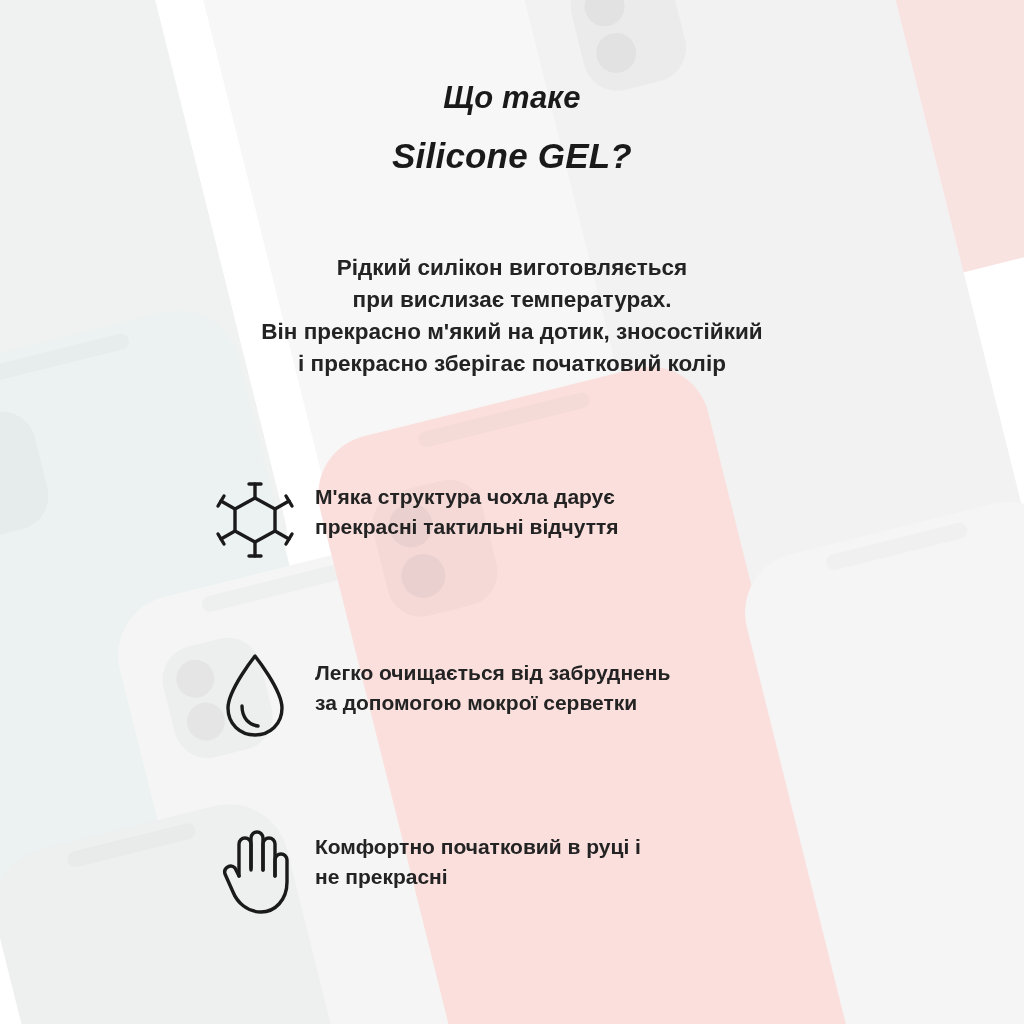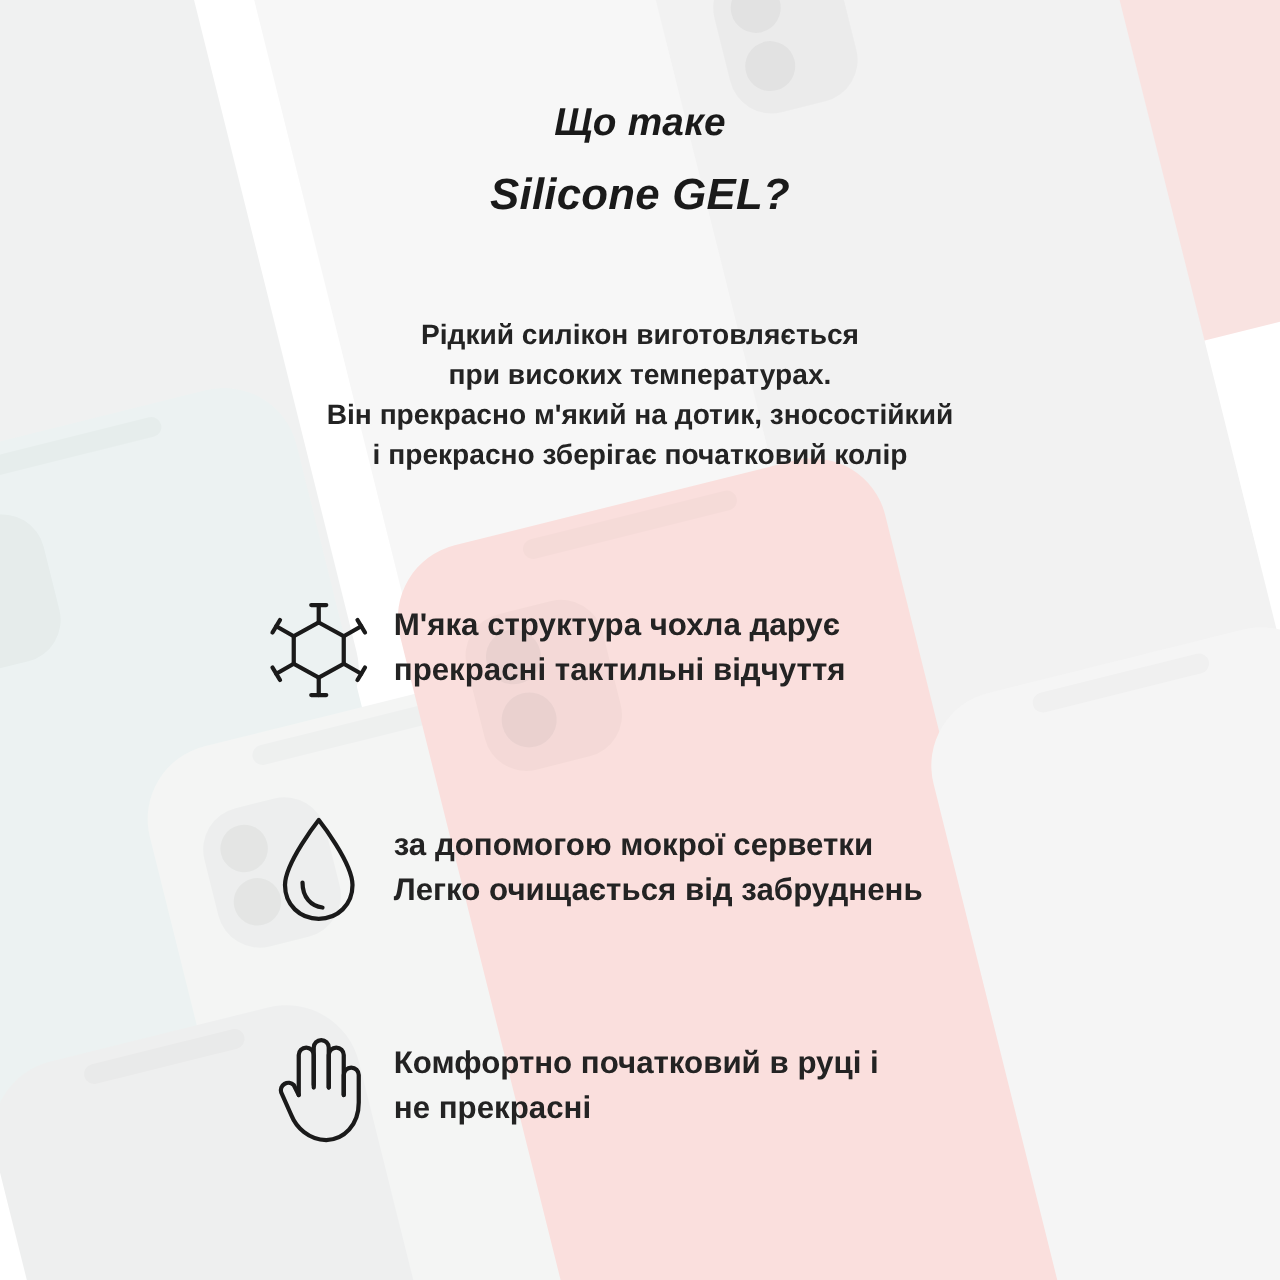--- a/index.html
+++ b/index.html
@@ -175,21 +175,21 @@
     width: 120px;
     flex: 0 0 120px;
     display: flex;
     align-items: center;
     justify-content: center;
     padding-top: 4px;
   }
   .feature .text {
     flex: 1;
     color: #232323;
-    font-size: 25px;
+    font-size: 21px;
     font-weight: bold;
     line-height: 1.45;
     padding-top: 12px;
   }
   .feature .text span { display: block; }
 
   #feature-1 { margin-bottom: 80px; }
   #feature-2 { margin-bottom: 78px; }
 </style>
 </head>
@@ -265,21 +265,21 @@
 
   <div class="content">
 
     <div class="title">
       <span class="line1">Що таке</span>
       <span class="line2">Silicone GEL?</span>
     </div>
 
     <div class="intro">
       <span>Рідкий силікон виготовляється</span>
-      <span>при високих температурах.</span>
+      <span>при вислизає температурах.</span>
       <span>Він прекрасно м'який на дотик, зносостійкий</span>
       <span>і прекрасно зберігає початковий колір</span>
     </div>
 
     <div class="features">
 
       <div class="feature" id="feature-1">
         <div class="icon">
           <svg width="92" height="92" viewBox="0 0 92 92" fill="none" stroke="#1a1a1a" stroke-width="3.4" stroke-linecap="round">
             <polygon points="46,24 66,35 66,57 46,68 26,57 26,35" fill="none"></polygon>
@@ -304,22 +304,22 @@
       </div>
 
       <div class="feature" id="feature-2">
         <div class="icon">
           <svg width="70" height="92" viewBox="0 0 70 92" fill="none" stroke="#1a1a1a" stroke-width="3.4" stroke-linecap="round" stroke-linejoin="round">
             <path d="M35 6 C35 6 8 40 8 58 C8 74 20 85 35 85 C50 85 62 74 62 58 C62 40 35 6 35 6 Z"></path>
             <path d="M22 56 C22 68 29 75 38 76"></path>
           </svg>
         </div>
         <div class="text">
+          <span>Легко очищається від забруднень</span>
           <span>за допомогою мокрої серветки</span>
-          <span>Легко очищається від забруднень</span>
         </div>
       </div>
 
       <div class="feature" id="feature-3">
         <div class="icon">
           <svg width="80" height="92" viewBox="0 0 80 92" fill="none" stroke="#1a1a1a" stroke-width="3.4" stroke-linecap="round" stroke-linejoin="round">
             <path d="M24 52 L24 20 a6 6 0 0 1 12 0 L36 46"></path>
             <path d="M36 44 L36 14 a6 6 0 0 1 12 0 L48 46"></path>
             <path d="M48 46 L48 20 a6 6 0 0 1 12 0 L60 52"></path>
             <path d="M60 52 L60 36 a6 6 0 0 1 12 0 L72 58 C72 76 60 88 46 88 C32 88 22 78 18 68 L10 50 a6 6 0 0 1 10 -6 L24 52"></path>

